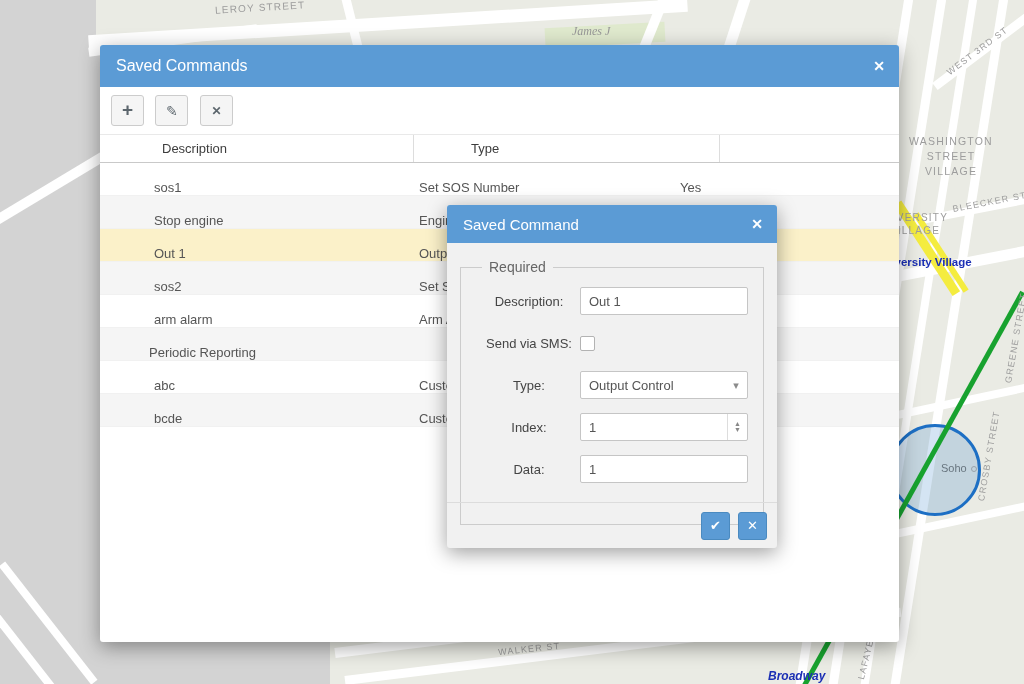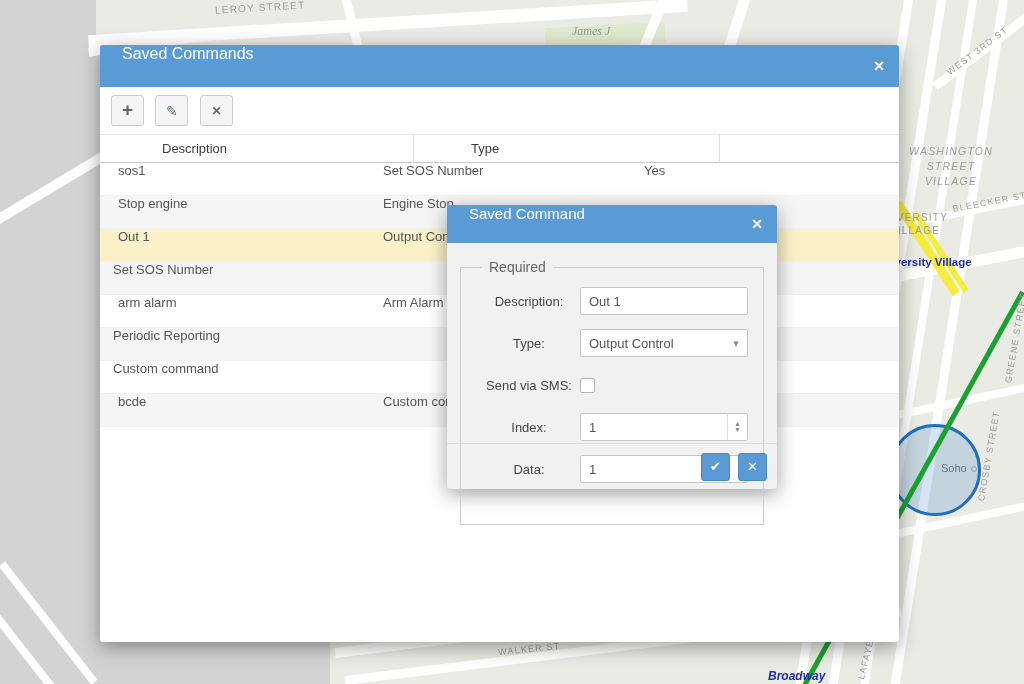--- a/index.html
+++ b/index.html
@@ -24,46 +24,46 @@
   .lbl-blue { color:var(--map-label-blue,#1b2fb4); font-weight:bold; font-size:11.5px; letter-spacing:0; }
   .lbl-soho { font-size:11px; color:#68757f; letter-spacing:0;margin-left:26px; }
   .soho-dot { display:inline-block; width:6px; height:6px; border:1.5px solid #98a2aa; border-radius:50%; margin-left:4px; vertical-align:middle; }
   .route-line { position:absolute; left:1020px; top:292px; width:5px; height:450px; background:var(--route-green,#18a22f); transform:rotate(29deg); transform-origin:top center; }
   .yellow-seg { position:absolute; background:var(--highlight-yellow,#f4ec3f); transform-origin:top center; }
   .geofence-circle { position:absolute; left:889px; top:424px; width:92px; height:92px; border:3px solid var(--geofence-blue,#1d6fc4); border-radius:50%; background:rgba(59,130,200,.22); }
 
   
   .dialog { position:absolute; background:#fff; border-radius:3px; box-shadow:0 5px 20px rgba(0,0,0,.38); }
   .main-dialog { left:100px; top:45px; width:799px; height:597px; z-index:10; }
-  .cmd-dialog  { left:447px; top:205px; width:330px; height:284px; z-index:20; background:#f1f1f1; }
+  .cmd-dialog  { left:447px; top:205px; width:330px; height:343px; z-index:20; background:#f1f1f1; }
 
   .dlg-header { height:42px; background:var(--accent,#5b9bd5); border-radius:3px 3px 0 0;
-                display:flex; padding:0 14px 0 22px; color:#fff;gap:35px; }
+                display:flex; align-items:center; padding:0 14px 0 16px; color:#fff;gap:35px; }
   .cmd-dialog .dlg-header { height:38px; }
   .dlg-title { flex:1; font-size:16px; }
   .cmd-dialog .dlg-title { font-size:15px; }
   .dlg-close { background:none; border:none; color:#fff; font-size:14px; font-weight:bold; line-height:1; cursor:pointer; }
 
   .toolbar { padding:8px 0 8px 11px; height:47px; background:#fff; }
   .tbtn { width:33px; height:31px; margin-right:7px; background:#f5f5f5; border:1px solid #ccc; border-radius:3px;
           color:#5c666d; display:inline-flex; align-items:center; justify-content:center; cursor:pointer; vertical-align:top; }
   .tbtn-ic { font-size:14px; }
   .tbtn-ic.plus { font-size:19px; font-weight:bold; margin-top:-2px; }
   .tbtn-ic.xsm  { font-size:12px; font-weight:bold; }
 
   .thead { display:flex; height:29px; border-top:1px solid #e9e9e9; border-bottom:1px solid #c9c9c9;
            font-size:13px; color:#3d3d3d; background:#fff; }
   .th { height:100%; display:flex; align-items:center;margin-left:44px; }
   .c-desc { width:270px; padding-left:18px; }
   .c-type { width:262px; padding-left:13px; }
   .c-sms  { flex:1; padding-left:12px; }
   .th.c-desc, .th.c-type { border-right:1px solid #ddd; }
 
-  .trow { display:flex; height:33px; align-items:flex-start; font-size:13px; color:#555;
-          border-bottom:1px solid #f1f1f1; background:#fff; cursor:pointer; }
+  .trow { display:flex; height:33px; align-items:flex-end; font-size:13px; color:#555;
+          border-bottom:1px solid #f1f1f1; background:#fff; cursor:pointer;padding-left:36px; }
   .trow.alt { background:#f5f5f5; }
   .trow.selected { background:var(--selected-row,#fbf1c9); }
   .td { overflow:hidden; white-space:nowrap; }
 
   
   fieldset.req { margin:16px 13px 0; border:1px solid #ccc; height:266px; padding:12px 10px 0 17px; background:transparent; }
   fieldset.req legend { font-size:14px; color:#666; padding:0 7px; margin-left:4px; }
   .frow { display:flex; align-items:center; height:28px; margin-bottom:14px; }
   .flabel { width:102px; flex-shrink:0; font-size:13px; color:#454545;text-align:center; }
   .finput { width:168px; height:28px; border:1px solid #c5c5c5; border-radius:2px; background:#fff;
@@ -114,21 +114,21 @@
   <div class="street" style="left:2px;top:560px;width:150px;height:8px;transform:rotate(52deg);transform-origin:left center;"></div>
 
   <div class="yellow-seg" style="left:893px;top:203px;width:9px;height:108px;transform:rotate(-33deg);"></div>
   <div class="yellow-seg" style="left:913px;top:214px;width:6px;height:92px;transform:rotate(-33deg);"></div>
   <div class="geofence-circle"></div>
   <div class="route-line"></div>
 
   <span class="map-label" style="left:215px;top:2px;transform:rotate(-3.5deg);">LEROY STREET</span>
   <span class="map-label lbl-james" style="left:572px;top:24px;">James J</span>
   <span class="map-label small" style="left:948px;top:68px;transform:rotate(-37deg);transform-origin:left center;">WEST 3RD ST</span>
-  <div class="map-label lbl-wash" style="left:903px;top:144px;font-style:italic;">
+  <div class="map-label lbl-wash" style="left:903px;top:134px;">
     <span style="display:block;">WASHINGTON</span>
     <span style="display:block;">STREET</span>
     <span style="display:block;">VILLAGE</span>
   </div>
   <span class="map-label small" style="left:952px;top:197px;transform:rotate(-11deg);">BLEECKER ST</span>
   <div class="map-label lbl-univ" style="left:876px;top:211px;">
     <span style="display:block;">UNIVERSITY</span>
     <span class="l2">VILLAGE</span>
   </div>
   <span class="map-label lbl-blue" style="left:876px;top:256px;">University Village</span>
@@ -173,33 +173,35 @@
       <div class="td c-desc">Stop engine</div>
       <div class="td c-type">Engine Stop</div>
       <div class="td c-sms"></div>
     </div>
     <div class="trow selected">
       <div class="td c-desc">Out 1</div>
       <div class="td c-type">Output Control</div>
       <div class="td c-sms"></div>
     </div>
     <div class="trow alt">
+      <div class="td c-desc">sos2</div>
       <div class="td c-type">Set SOS Number</div>
       <div class="td c-sms"></div>
     </div>
     <div class="trow">
       <div class="td c-desc">arm alarm</div>
       <div class="td c-type">Arm Alarm</div>
       <div class="td c-sms"></div>
     </div>
     <div class="trow alt">
       <div class="td c-type">Periodic Reporting</div>
       <div class="td c-sms"></div>
     </div>
     <div class="trow">
+      <div class="td c-desc">abc</div>
       <div class="td c-type">Custom command</div>
       <div class="td c-sms"></div>
     </div>
     <div class="trow alt">
       <div class="td c-desc">bcde</div>
       <div class="td c-type">Custom command</div>
       <div class="td c-sms"></div>
     </div>
   </div>
 </div>
@@ -209,33 +211,33 @@
     <span class="dlg-title">Saved Command</span>
     <button class="dlg-close">✕</button>
   </div>
 
   <fieldset class="req">
     <legend>Required</legend>
 
     <div class="frow">
       <label class="flabel">Description:</label>
       <input class="finput" value="Out 1" style="">
+    </div>
+
+    <div class="frow">
+      <label class="flabel">Send via SMS:</label>
+      <span class="fcheckbox"></span>
     </div>
 
     <div class="frow">
       <label class="flabel">Type:</label>
       <div class="fcombo">
         <span class="fcombo-text">Output Control</span>
         <span class="fcombo-arrow">▾</span>
       </div>
-    </div>
-
-    <div class="frow">
-      <label class="flabel">Send via SMS:</label>
-      <span class="fcheckbox"></span>
     </div>
 
     <div class="frow">
       <label class="flabel">Index:</label>
       <div class="fspinner">
         <input class="fspin-input" value="1" style="">
         <span class="fspin-btns">
           <span class="fspin-up">▲</span>
           <span class="fspin-down">▼</span>
         </span>

